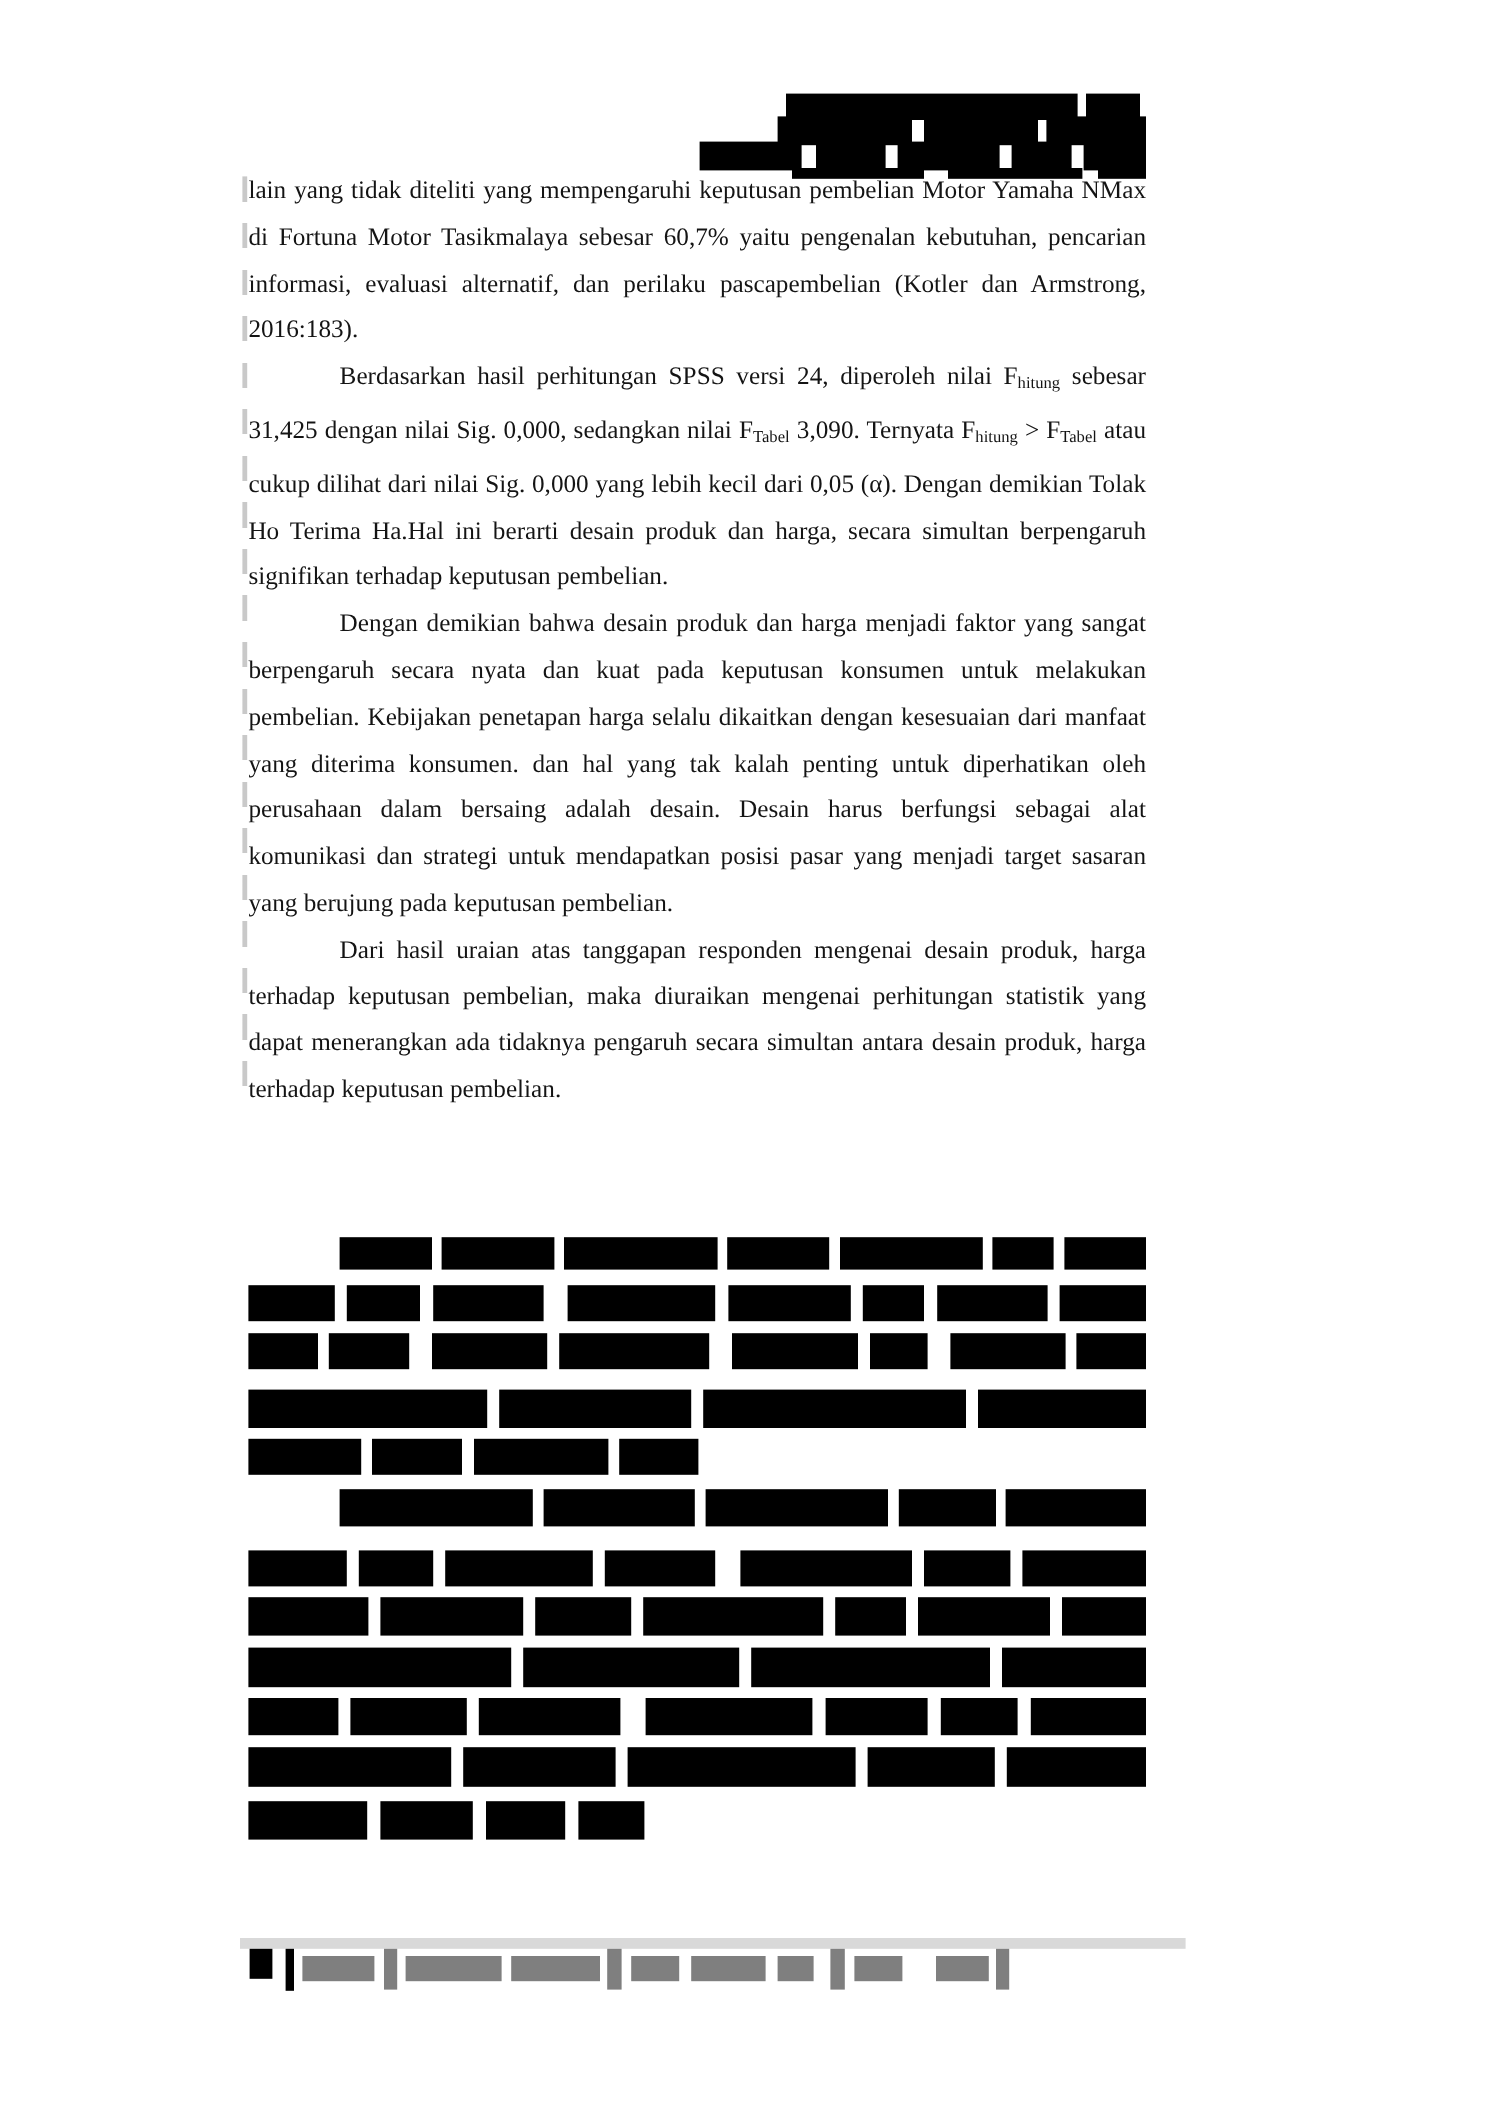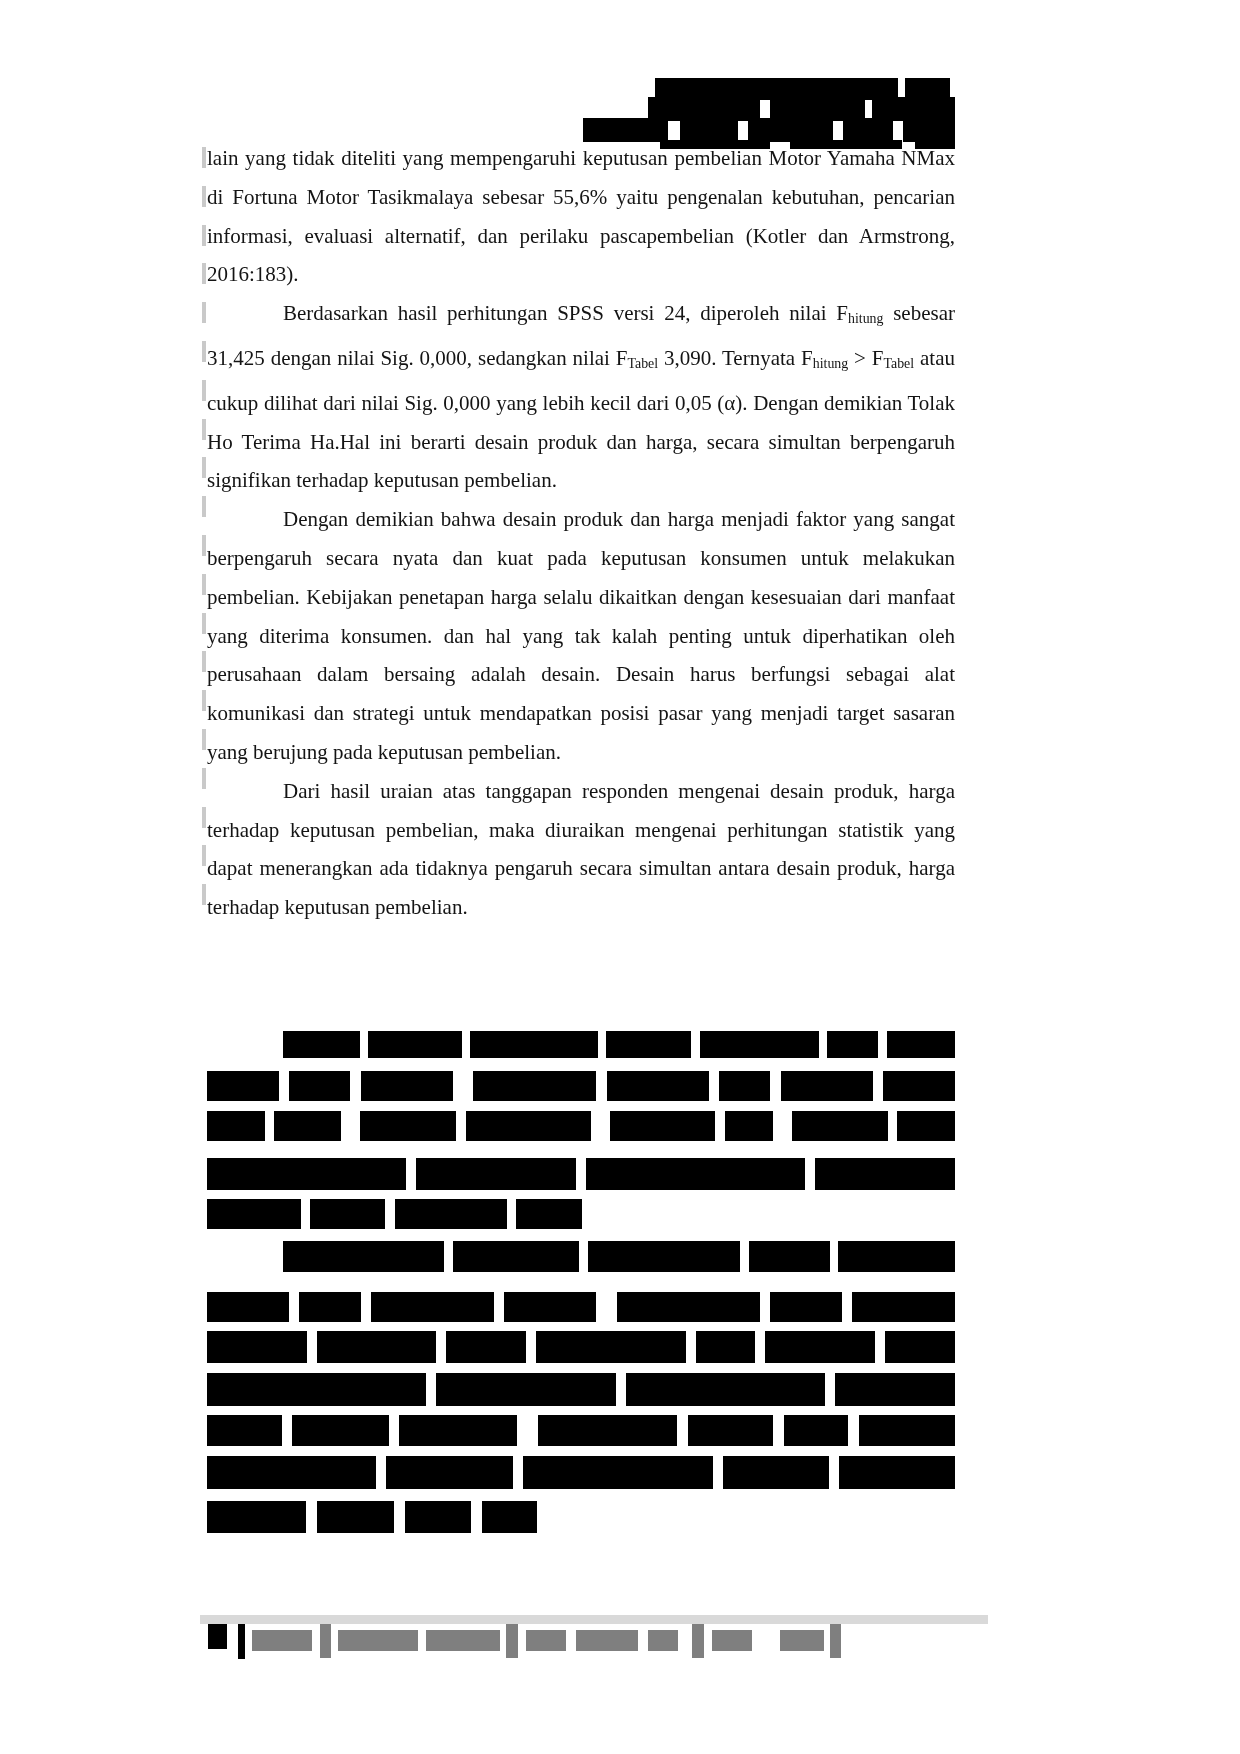--- a/index.html
+++ b/index.html
@@ -40,21 +40,21 @@
     <div class="blk" style="left:843px;top:118px;width:50px;height:22px"></div>
     <div class="blk" style="left:903px;top:118px;width:52px;height:24px"></div>
     <div class="blk" style="left:660px;top:140px;width:110px;height:9px"></div>
     <div class="blk" style="left:790px;top:140px;width:112px;height:9px"></div>
     <div class="blk" style="left:915px;top:140px;width:40px;height:9px"></div>
   </div>
 
   <div class="tick-col"></div>
 
   <div class="body-text">
-    <p>lain yang tidak diteliti yang mempengaruhi keputusan pembelian Motor Yamaha NMax di Fortuna Motor Tasikmalaya sebesar 55,6% yaitu pengenalan kebutuhan, pencarian informasi, evaluasi alternatif, dan perilaku pascapembelian (Kotler dan Armstrong, 2016:183).</p>
+    <p>lain yang tidak diteliti yang mempengaruhi keputusan pembelian Motor Yamaha NMax di Fortuna Motor Tasikmalaya sebesar 60,7% yaitu pengenalan kebutuhan, pencarian informasi, evaluasi alternatif, dan perilaku pascapembelian (Kotler dan Armstrong, 2016:183).</p>
     <p class="indent"><span>Berdasarkan hasil perhitungan SPSS versi 24, diperoleh nilai F</span><span class="sub">hitung</span><span> sebesar 31,425 dengan nilai Sig. 0,000, sedangkan nilai F</span><span class="sub">Tabel</span><span> 3,090. Ternyata F</span><span class="sub">hitung</span><span> &gt; F</span><span class="sub">Tabel</span><span> atau cukup dilihat dari nilai Sig. 0,000 yang lebih kecil dari 0,05 (α). Dengan demikian Tolak Ho Terima Ha.Hal ini berarti desain produk dan harga, secara simultan berpengaruh signifikan terhadap keputusan pembelian.</span></p>
     <p class="indent">Dengan demikian bahwa desain produk dan harga menjadi faktor yang sangat berpengaruh secara nyata dan kuat pada keputusan konsumen untuk melakukan pembelian. Kebijakan penetapan harga selalu dikaitkan dengan kesesuaian dari manfaat yang diterima konsumen. dan hal yang tak kalah penting untuk diperhatikan oleh perusahaan dalam bersaing adalah desain. Desain harus berfungsi sebagai alat komunikasi dan strategi untuk mendapatkan posisi pasar yang menjadi target sasaran yang berujung pada keputusan pembelian.</p>
     <p class="indent">Dari hasil uraian atas tanggapan responden mengenai desain produk, harga terhadap keputusan pembelian, maka diuraikan mengenai perhitungan statistik yang dapat menerangkan ada tidaknya pengaruh secara simultan antara desain produk, harga terhadap keputusan pembelian.</p>
   </div>
 
   <div id="redact-a">
       <div class="redline" style="top: 1031px; left: 283px; width: 672px; height: 27px;">
         <span class="seg" style="width: 76.557px;"></span>
         <span style="width: 8.50633px;"></span>
         <span class="seg" style="width: 93.5696px;"></span>

